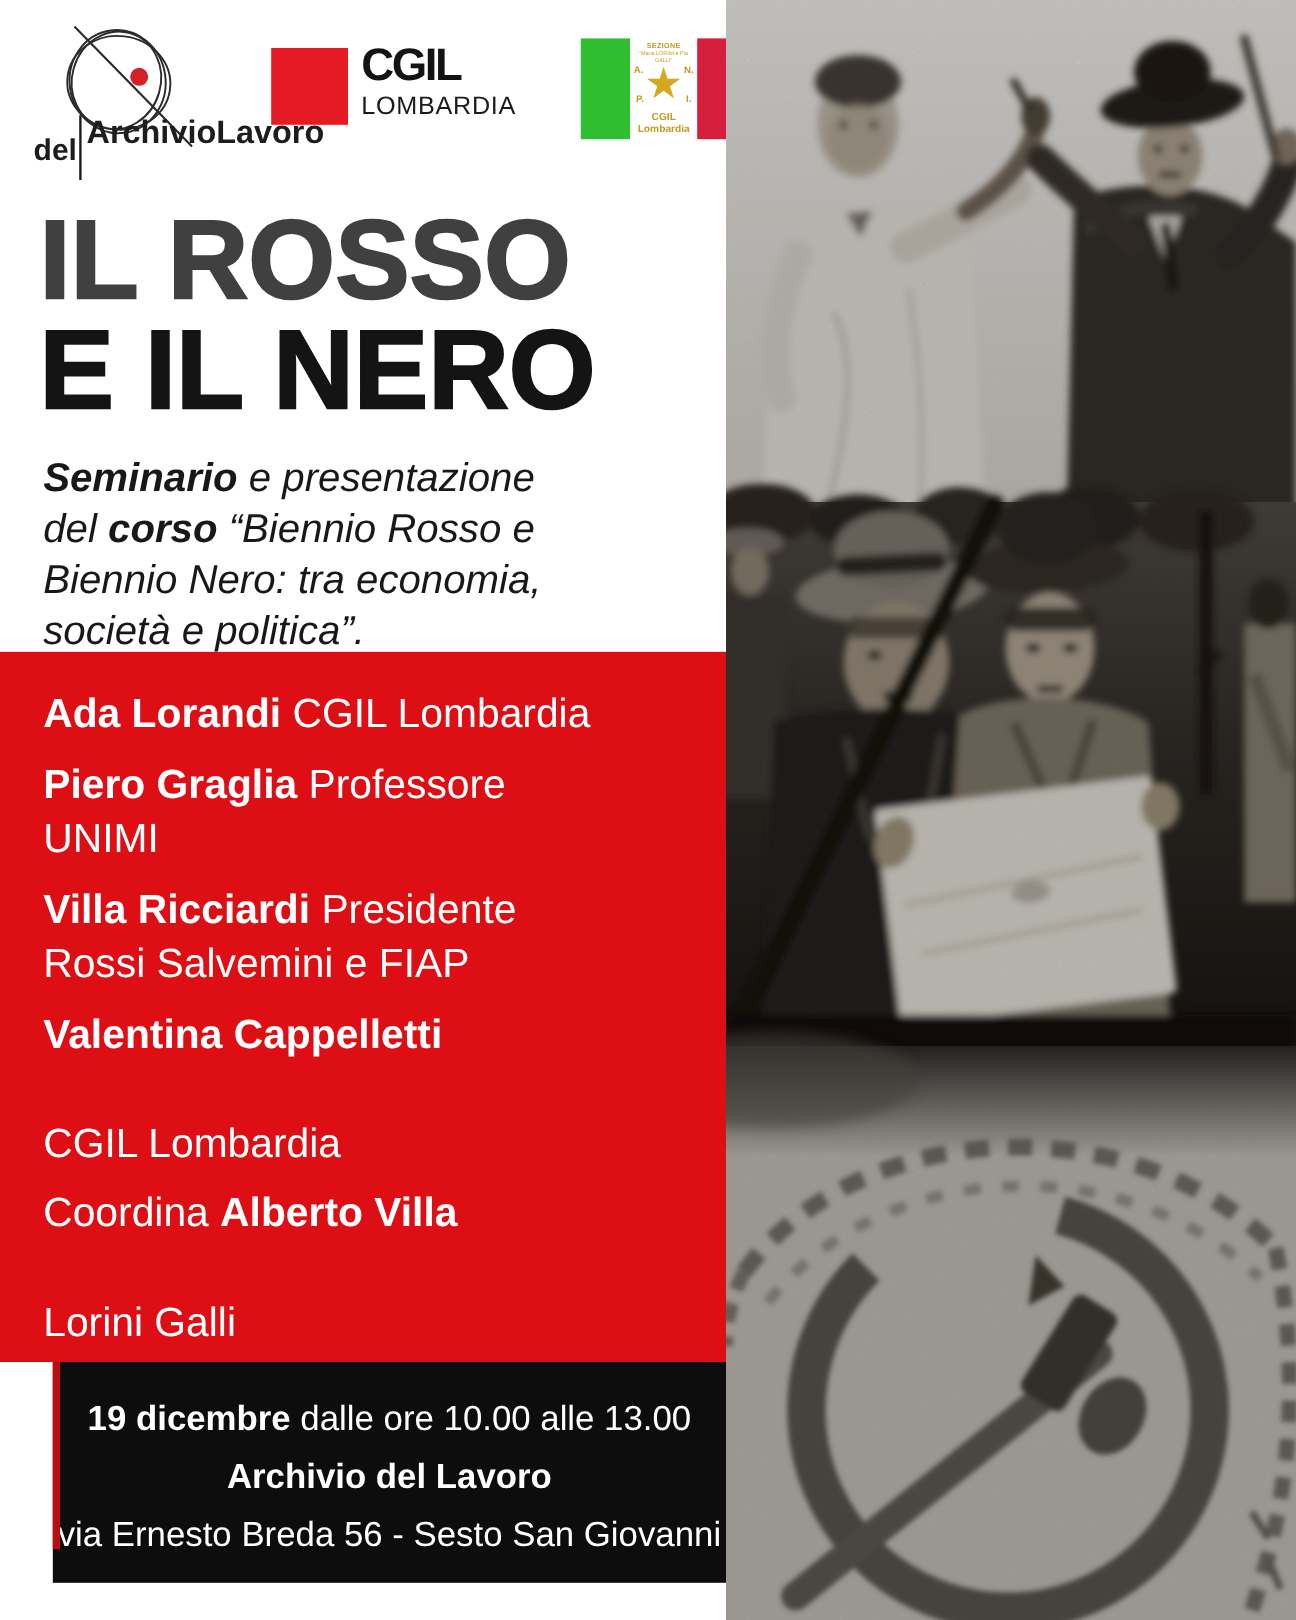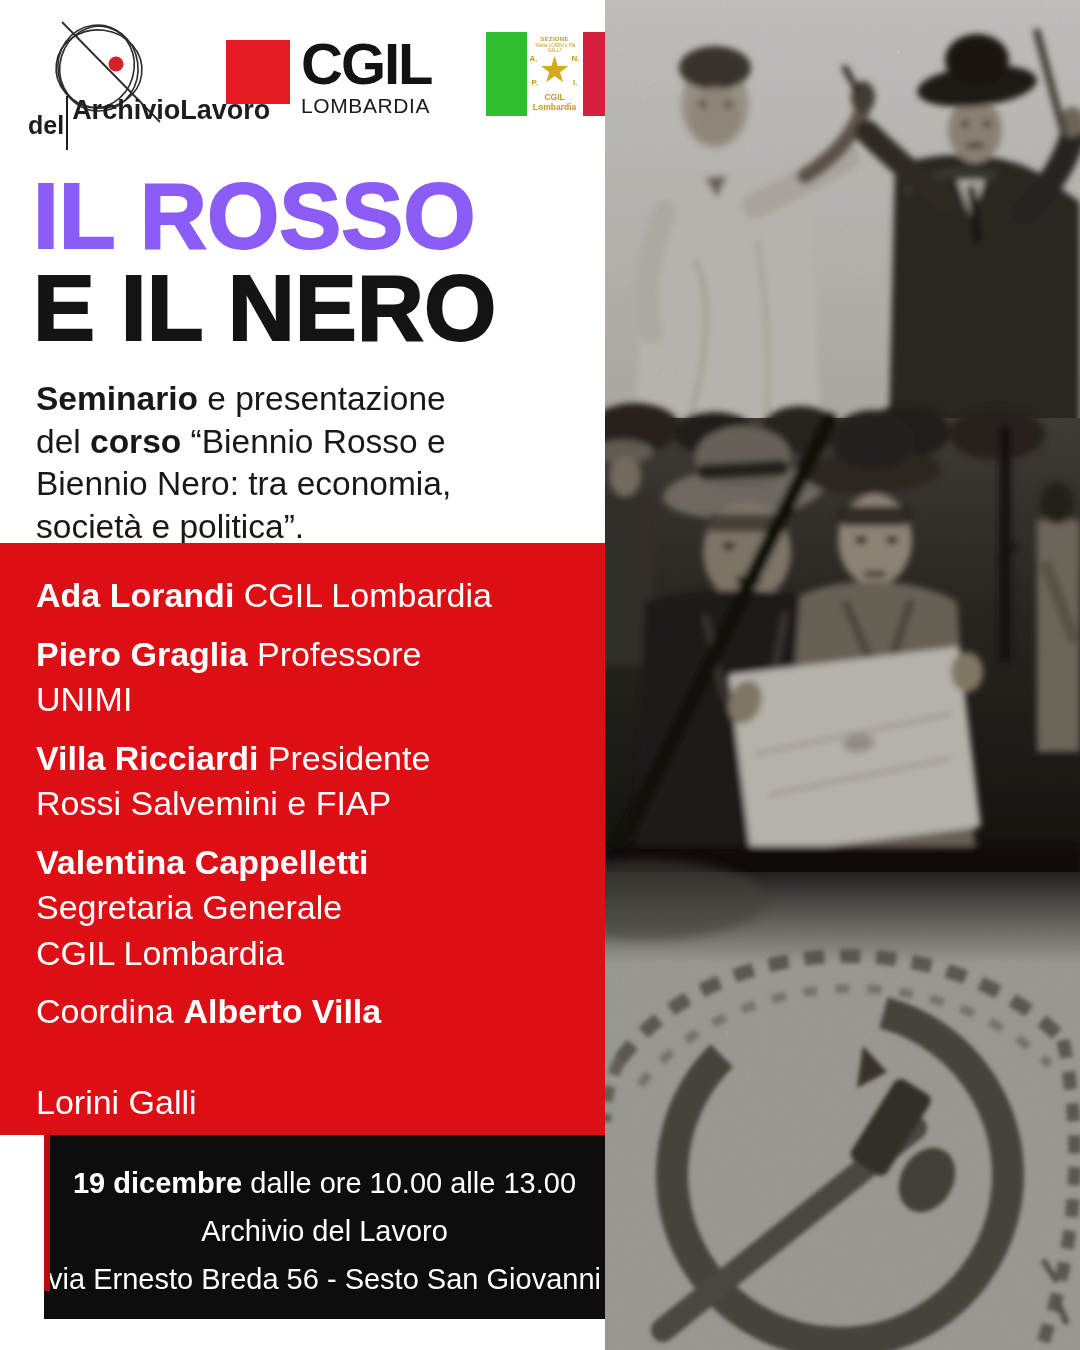--- a/index.html
+++ b/index.html
@@ -18,54 +18,54 @@
   .logo-archivio{position:relative;width:178px;height:132px;flex:none;}
   .logo-archivio svg{position:absolute;left:14px;top:2px;}
   .arch-text{position:absolute;left:6px;top:80px;display:flex;align-items:flex-start;color:#1d1d1d;}
   .arch-prefix{font-size:25px;font-weight:700;margin-top:15px;}
   .arch-bar{width:2px;height:54px;background:#1d1d1d;margin:0 4px 0 2px;}
   .arch-names{display:flex;flex-direction:row;font-size:27px;font-weight:700;line-height:1.04;}
 
   .logo-cgil{display:flex;margin:24px 0 0 26px;flex:none;}
   .cgil-square{width:64px;height:64px;background:#e41b23;flex:none;}
   .cgil-words{margin-left:11px;color:#131313;}
-  .cgil-name{font-size:58px;font-weight:900;letter-spacing:-2px;line-height:0.84;}
+  .cgil-name{font-size:38px;font-weight:900;letter-spacing:-2px;line-height:0.84;}
   .cgil-region{font-size:21px;font-weight:400;letter-spacing:0.6px;margin-top:5px;color:#1b1b1b;}
 
   .logo-anpi{position:relative;width:138px;height:84px;margin:16px 0 0 54px;display:flex;flex:none;}
   .anpi-green{width:41px;background:#2fbe2f;}
   .anpi-white{flex:1;background:#ffffff;}
   .anpi-redbar{width:41px;background:#d51f3c;}
   .anpi-center{position:absolute;left:41px;right:41px;top:0;bottom:0;text-align:center;color:#c49a1f;}
   .anpi-sezione{font-size:6px;font-weight:700;margin-top:4px;letter-spacing:.3px;}
   .anpi-sezname{font-size:5px;transform:scale(.9);}
   .anpi-star{font-size:36px;line-height:.85;color:#d4a81f;margin-top:1px;}
   .anpi-letter{position:absolute;font-size:8px;font-weight:700;}
   .al-tl{left:3px;top:22px;} .al-tr{right:3px;top:22px;}
   .al-bl{left:5px;top:46px;} .al-br{right:5px;top:46px;}
   .anpi-bottom{position:absolute;bottom:4px;left:0;right:0;font-size:8.5px;font-weight:700;}
 
   
   .title{margin:4px 0 0 33px;white-space:nowrap;}
   .title div{font-size:93px;font-weight:900;line-height:0.99;letter-spacing:0;-webkit-text-stroke:2px currentColor;}
-  .title-l1{color:#8b5cf6;}
+  .title-l1{color:#404040;}
   .title-l2{color:#141414;}
 
   
-  .intro{margin:24px 20px 0 36px;font-size:33.5px;line-height:1.27;color:#181818;font-weight:500;}
+  .intro{margin:24px 20px 0 36px;font-size:33.5px;line-height:1.27;font-style:italic;color:#181818;font-weight:500;}
   .b{font-weight:800;}
 
   
   .speakers{list-style:none;margin:0;padding:0;color:#fff;font-size:34px;line-height:1.34;}
   .speakers li{margin:0 0 13px 0;}
   .li-coordina{margin-top:26px;}
 
   
   .black-sec p{margin:0 0 8px 0;color:#fff;font-size:29px;line-height:1.38;white-space:nowrap;}
-  .f-venue{font-weight:400;}
+  .f-venue{font-weight:700;}
 
   
   .photo{position:absolute;left:605px;top:0;width:475px;height:1350px;}
   .photo svg{display:block;width:100%;height:100%;}
 </style>
 </head>
 <body>
 
 <div class="poster">
   <div class="left-col">
@@ -128,21 +128,21 @@
       <span>del </span><span class="b">corso</span><span> “Biennio Rosso e</span><br>
       <span>Biennio Nero: tra economia,</span><br>
       <span>società e politica”.</span></p>
     </div>
 
     <div class="red-sec">
       <ul class="speakers">
         <li><span class="b">Ada Lorandi</span><span> CGIL Lombardia</span></li>
         <li><span class="b">Piero Graglia</span><span> Professore</span><br><span>UNIMI</span></li>
         <li><span class="b">Villa Ricciardi</span><span> Presidente</span><br><span>Rossi Salvemini e FIAP</span></li>
-        <li><span class="b">Valentina Cappelletti</span><br><span>Segretaria Generale</span><br><span>CGIL Lombardia</span></li>
+        <li><span class="b">Valentina Cappelletti</span><br><br><span>CGIL Lombardia</span></li>
         <li class="li-coordina"><span>Coordina </span><span class="b">Alberto Villa</span><br><br><span>Lorini Galli</span></li>
       </ul>
     </div>
 
     <div class="black-sec">
       <div class="red-edge"></div>
       <p class="f-date"><span class="b">19 dicembre</span><span> dalle ore 10.00 alle 13.00</span></p>
       <p class="f-venue">Archivio del Lavoro</p>
       <p class="f-address">via Ernesto Breda 56 - Sesto San Giovanni</p>
     </div>

